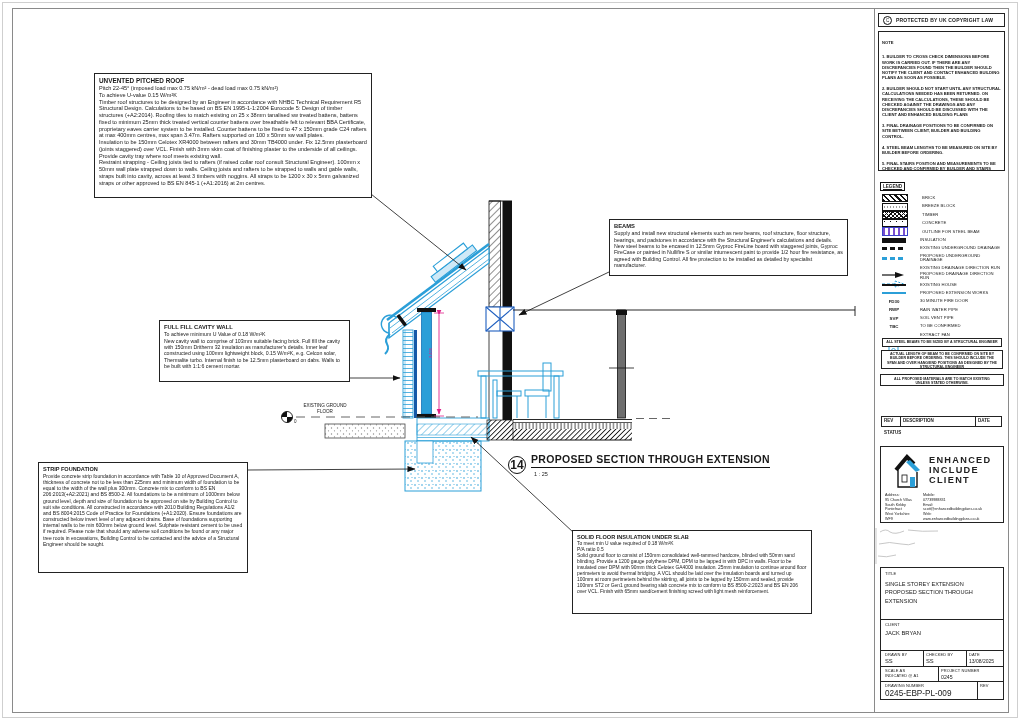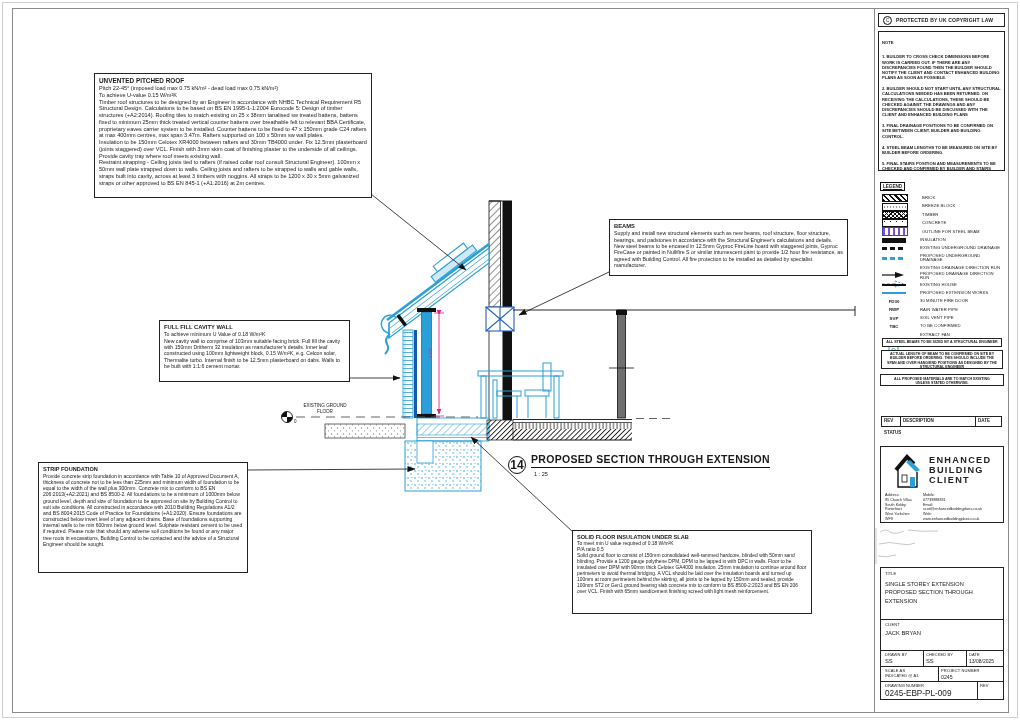--- a/index.html
+++ b/index.html
@@ -343,21 +343,21 @@
 <div class="sb-box" style="left:880px;top:446px;width:124px;height:77px;">
   <svg width="30" height="38" style="position:absolute;left:12px;top:6px;">
     <path d="M3,17 L14,4 L21,11" fill="none" stroke="#111" stroke-width="4"></path>
     <polygon points="17,7 27,17 23,19 13,9" fill="#2b9fd8"></polygon>
     <path d="M5,17 L5,34 L24,34 L24,19" fill="#fff" stroke="#111" stroke-width="1.4"></path>
     <rect x="9" y="22" width="5" height="7" fill="none" stroke="#111" stroke-width="0.8"></rect>
     <rect x="17" y="24" width="5" height="10" fill="#2b9fd8"></rect>
   </svg>
   <div style="position:absolute;left:48px;top:8px;font-size:9.2px;font-weight:bold;letter-spacing:1.3px;line-height:1.1;color:#222;">
     <div>ENHANCED</div>
-    <div>BUILDING</div>
+    <div>INCLUDE</div>
     <div>CLIENT</div>
   </div>
   <div style="position:absolute;left:4px;top:46px;font-size:3.7px;line-height:1.3;white-space:pre-line;">Address:
 95 Church Villas
 South Kirkby
 Pontefract
 West Yorkshire
 WF9</div>
   <div style="position:absolute;left:42px;top:46px;font-size:3.7px;line-height:1.3;white-space:pre-line;">Mobile:
 07739988831

